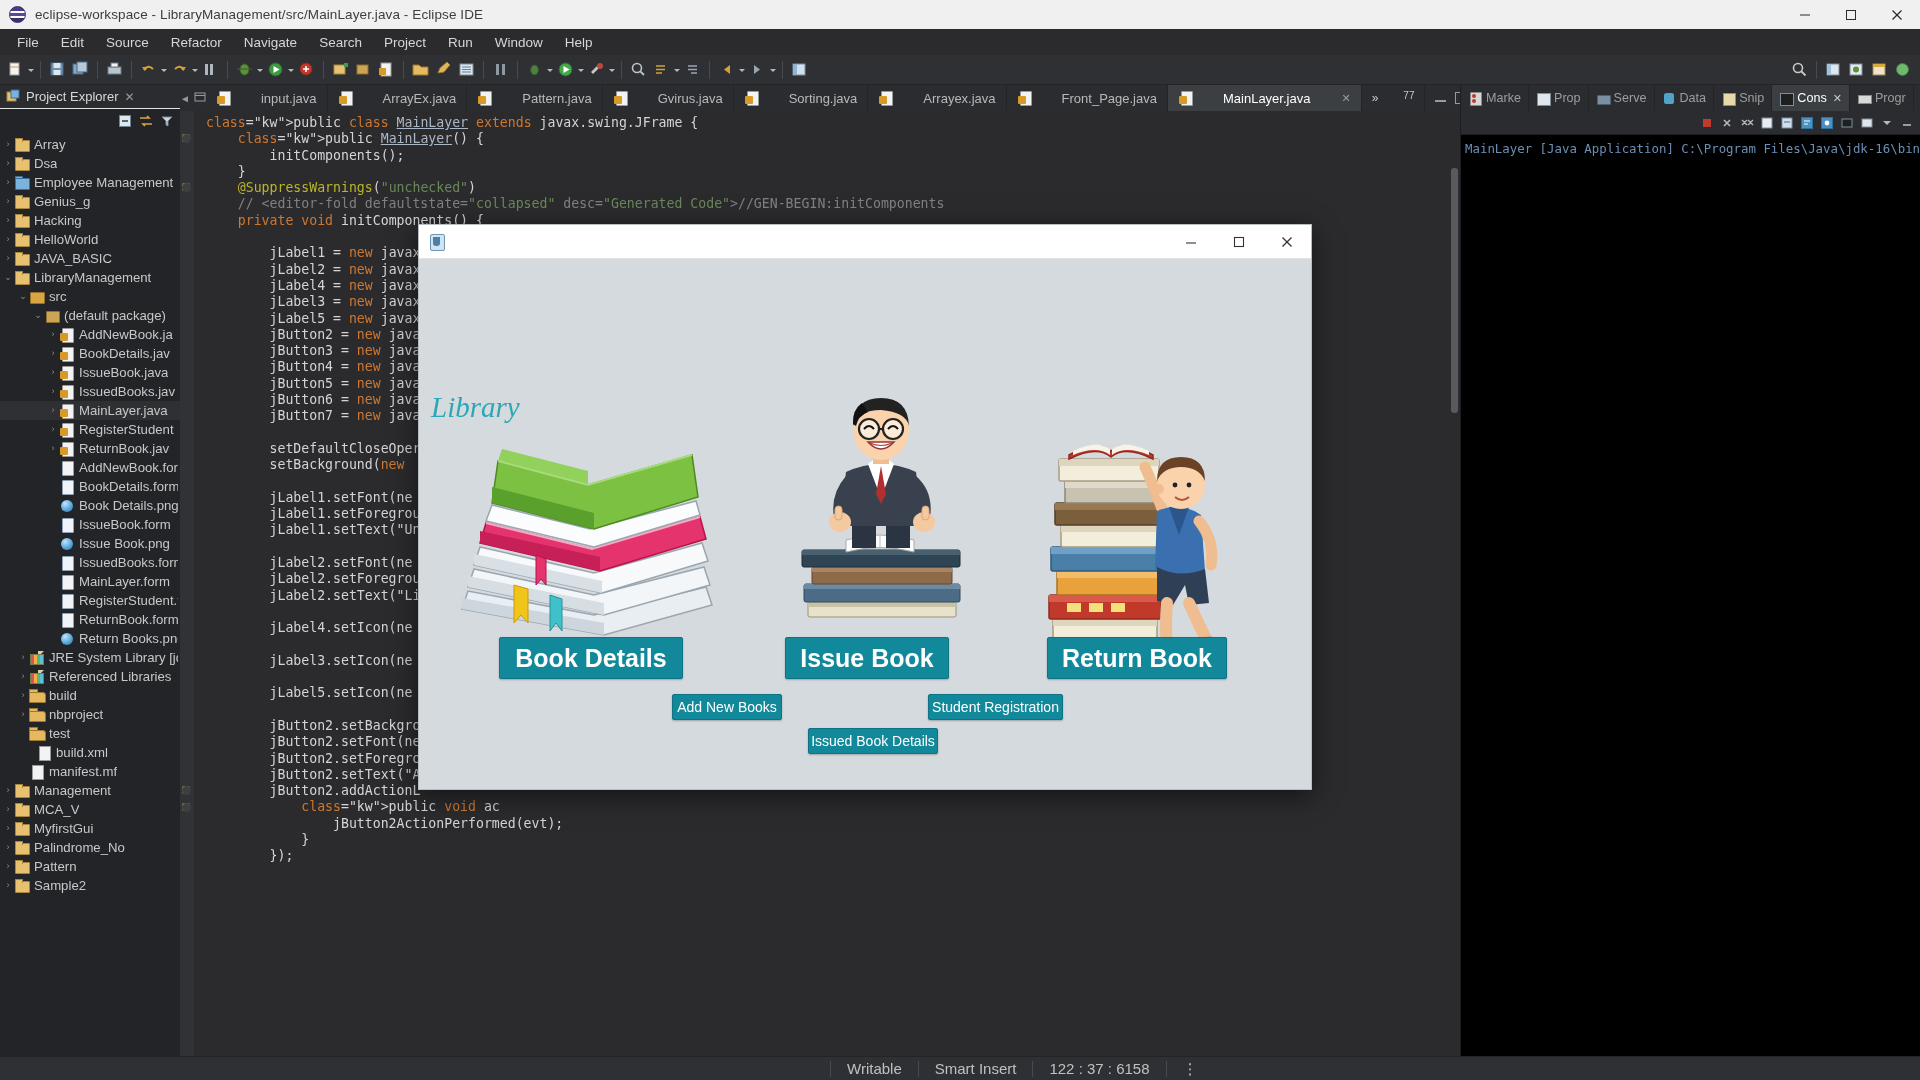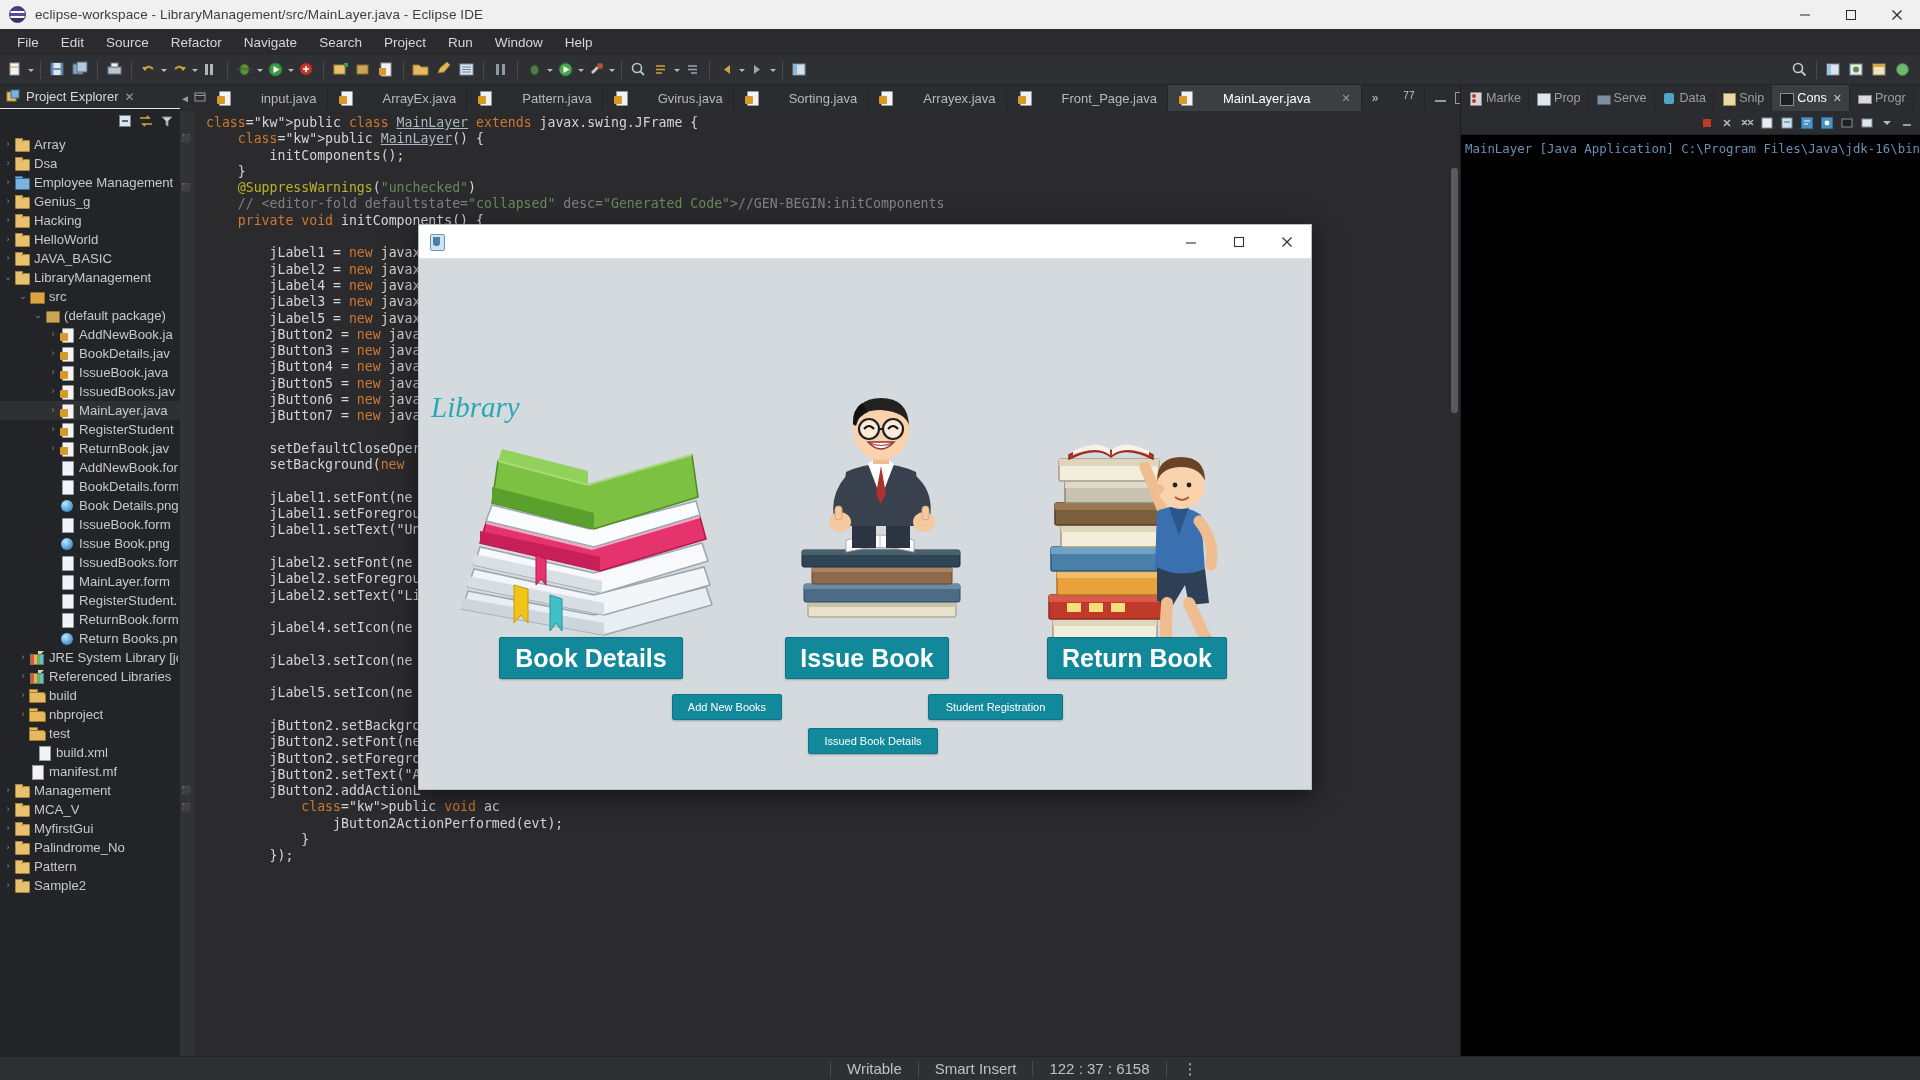--- a/index.html
+++ b/index.html
@@ -197,21 +197,21 @@
   #art-man{left:375px;top:135px;width:175px;height:265px;}
   
   #art-kid{left:620px;top:130px;width:195px;height:270px;}
 
   .mbtn{
     position:absolute;background:#12899b;color:#ffffff;border:1px solid #0e7384;
     display:flex;align-items:center;justify-content:center;font-weight:bold;border-radius:2px;
     box-shadow:0 1px 2px rgba(0,0,0,.25);
   }
   .mbtn.big{height:42px;font-size:25px;}
-  .mbtn.small{height:26px;font-size:11px;font-weight:normal;}
+  .mbtn.small{height:26px;font-size:14px;font-weight:normal;}
 </style>
 </head>
 <body>
 
 <div id="titlebar">
   <div class="eclipse-logo"></div>
   <span class="title-text">eclipse-workspace - LibraryManagement/src/MainLayer.java - Eclipse IDE</span>
   <div id="win-controls">
     <div>
       <svg width="12" height="12" viewBox="0 0 12 12">

